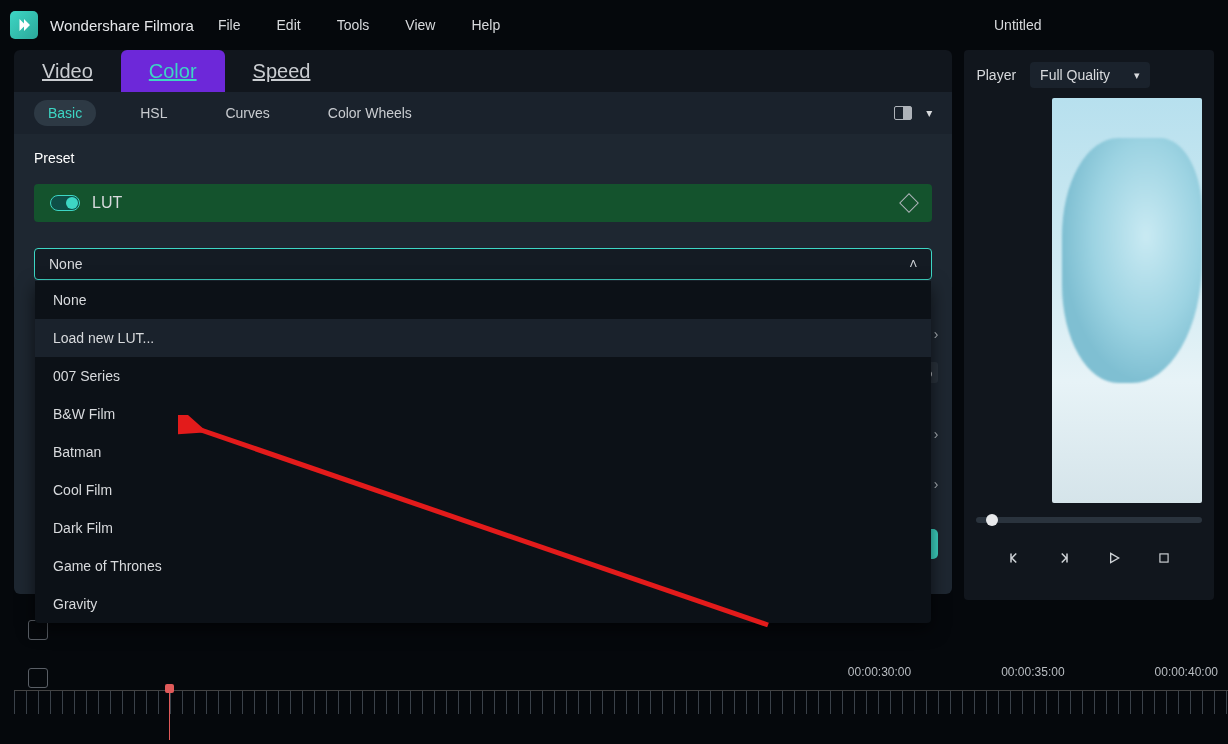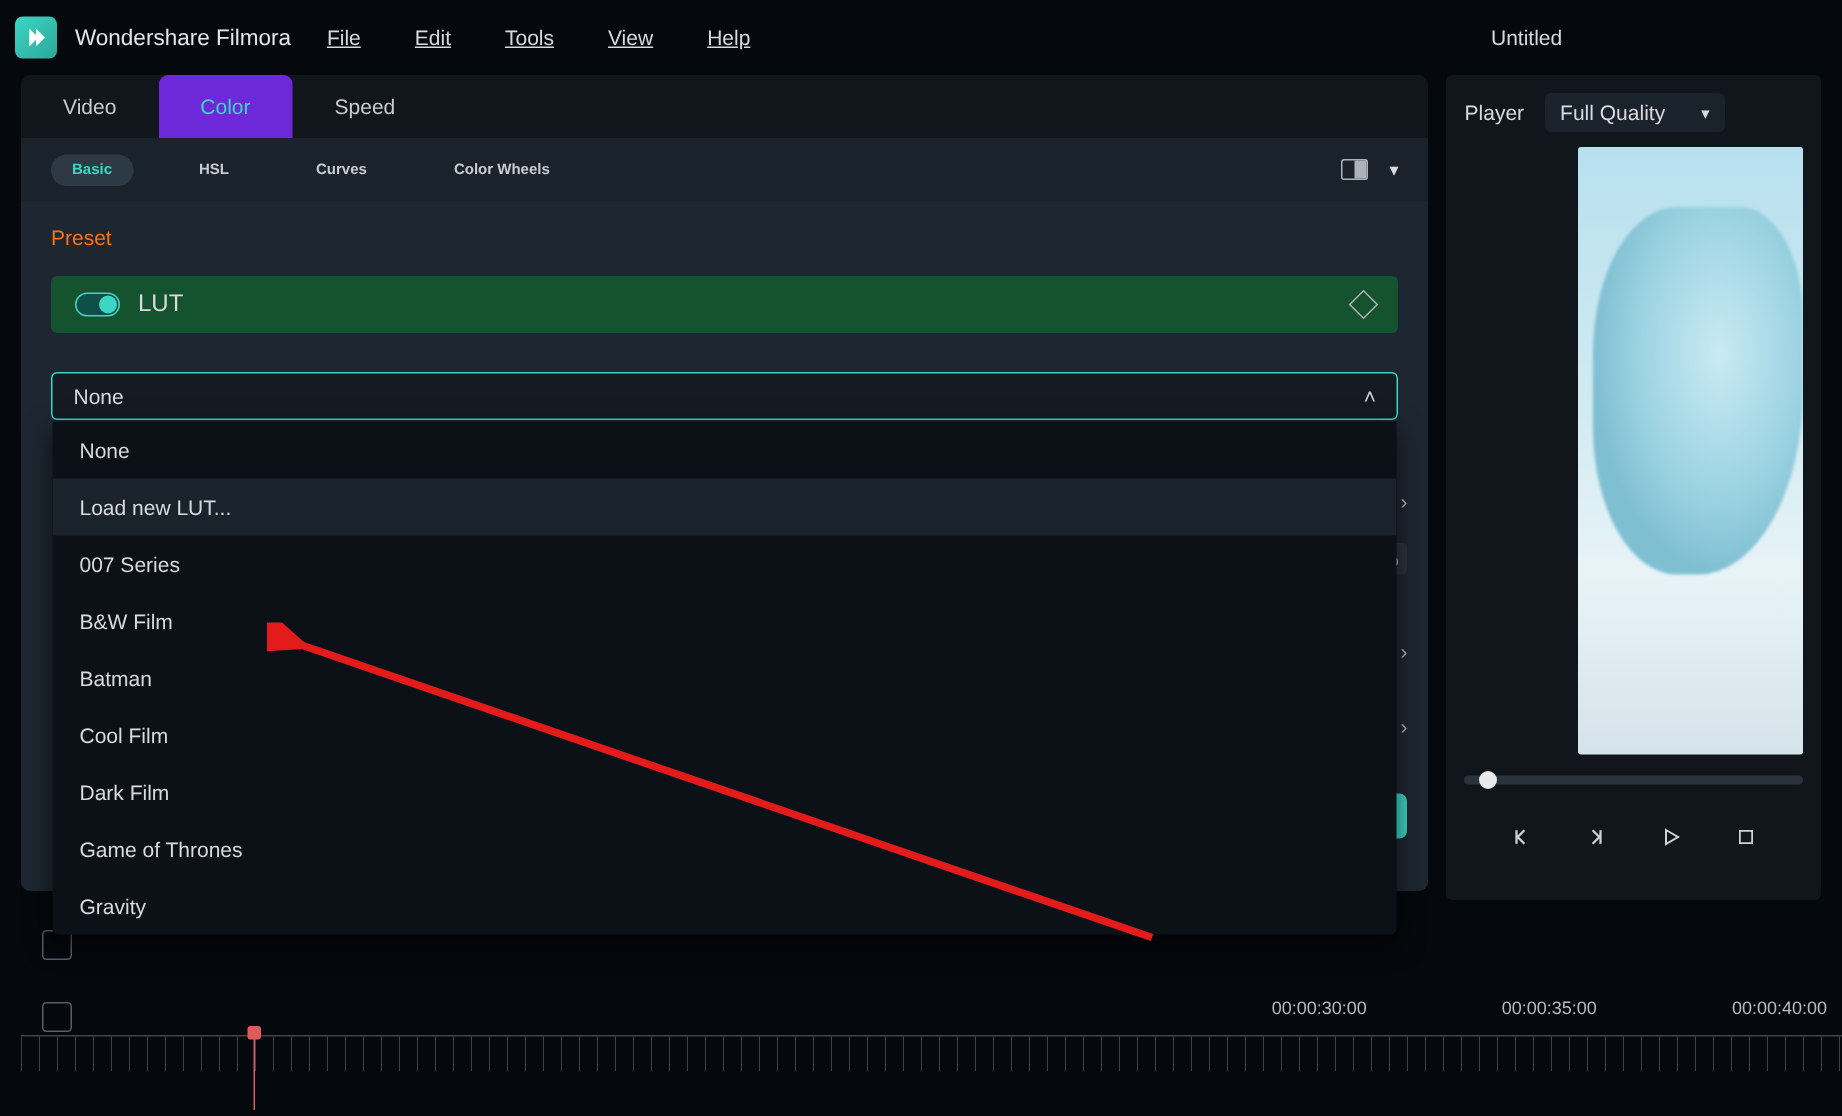--- a/index.html
+++ b/index.html
@@ -2,39 +2,39 @@
 <html><head>
 <meta charset="utf-8">
 <style>
 * { margin: 0; padding: 0; box-sizing: border-box; font-family: -apple-system, BlinkMacSystemFont, "Segoe UI", Arial, sans-serif; }
 body { background: #05080c; color: #d8dadd; width: 1228px; height: 744px; overflow: hidden; position: relative; }
 
 .titlebar { display: flex; align-items: center; height: 50px; padding: 0 10px; background: #05080c; }
 .logo { width: 28px; height: 28px; background: linear-gradient(135deg,#3dd6c4,#2ba89a); border-radius: 5px; display:flex;align-items:center;justify-content:center; margin-right:12px;}
 .logo svg { width:18px;height:18px; }
 .app-name { font-size: 15px; font-weight: 500; color: #e6e7ea; margin-right: 24px; }
-.menu { display: flex; gap: 36px; text-decoration: underline; }
+.menu { display: flex; gap: 36px; }
 .menu-item { font-size: 14px; color: #d8dadd; cursor: pointer; }
 .doc-title { position: absolute; left: 50%; transform: translateX(380px); font-size: 14px; color: #d8dadd; }
 
 .workspace { display: flex; gap: 12px; padding: 0 14px; }
 .left-panel { width: 940px; }
 .right-panel { width: 250px; background: #11161d; border-radius: 4px; padding: 12px; height: 550px; position: relative; }
 
 .main-tabs { display: flex; background: #11161d; border-radius: 6px 6px 0 0; height: 42px; align-items:center; }
-.main-tab { padding: 0 28px; height: 42px; display:flex; align-items:center; font-size: 14px; cursor:pointer; color:#c9ccd0;}
+.main-tab { padding: 0 28px; height: 42px; display:flex; align-items:center; font-size: 20px; cursor:pointer; color:#c9ccd0;text-decoration:underline;}
 .main-tab.active { background: #6d28d9; color: #3dd6c4; border-radius: 6px 6px 0 0;}
 .sub-row { display:flex; align-items:center; background:#1a222c; height:42px; padding: 0 20px; border-radius: 0 0 0 0; justify-content:space-between;}
 .sub-tabs { display:flex; align-items:center; gap: 30px;}
-.sub-tab { font-size: 10px; color:#c9ccd0; cursor:pointer; padding: 5px 14px; border-radius: 14px; font-weight: bold;}
+.sub-tab { font-size: 14px; color:#c9ccd0; cursor:pointer; padding: 5px 14px; border-radius: 14px;}
 .sub-tab.active { background:#2d3944; color:#3dd6c4; }
 .compare-icons { display:flex; gap:14px; align-items:center; }
 
 .panel-body { background:#1e2731; padding: 16px 20px; height: 460px; border-radius: 0 0 6px 6px; position:relative; }
-.preset-label { font-size: 14px; color:#f97316; margin-bottom: 18px;}
+.preset-label { font-size: 14px; color:#ffffff; margin-bottom: 18px;}
 .lut-row { display:flex; align-items:center; justify-content:space-between; background:#14532d; padding: 10px 16px; border-radius: 4px; margin-bottom: 26px;}
 .lut-left { display:flex; align-items:center; gap:12px;}
 .toggle { width:30px; height:16px; background:#0e4f47; border:1px solid #3dd6c4; border-radius:10px; position:relative; cursor:pointer;}
 .toggle .knob { position:absolute; right:1px; top:1px; width:12px; height:12px; border-radius:50%; background:#3dd6c4;}
 .diamond { width:14px; height:14px; border:1.5px solid #aeb3b9; transform: rotate(45deg);}
 
 .lut-select { border:1px solid #3dd6c4; border-radius:4px; background:#141b23; height:32px; display:flex; align-items:center; justify-content:space-between; padding:0 14px; cursor:pointer; position:relative;}
 .lut-select span { font-size:14px;}
 .chev { font-size:11px; color:#cfd3d7;}
 

